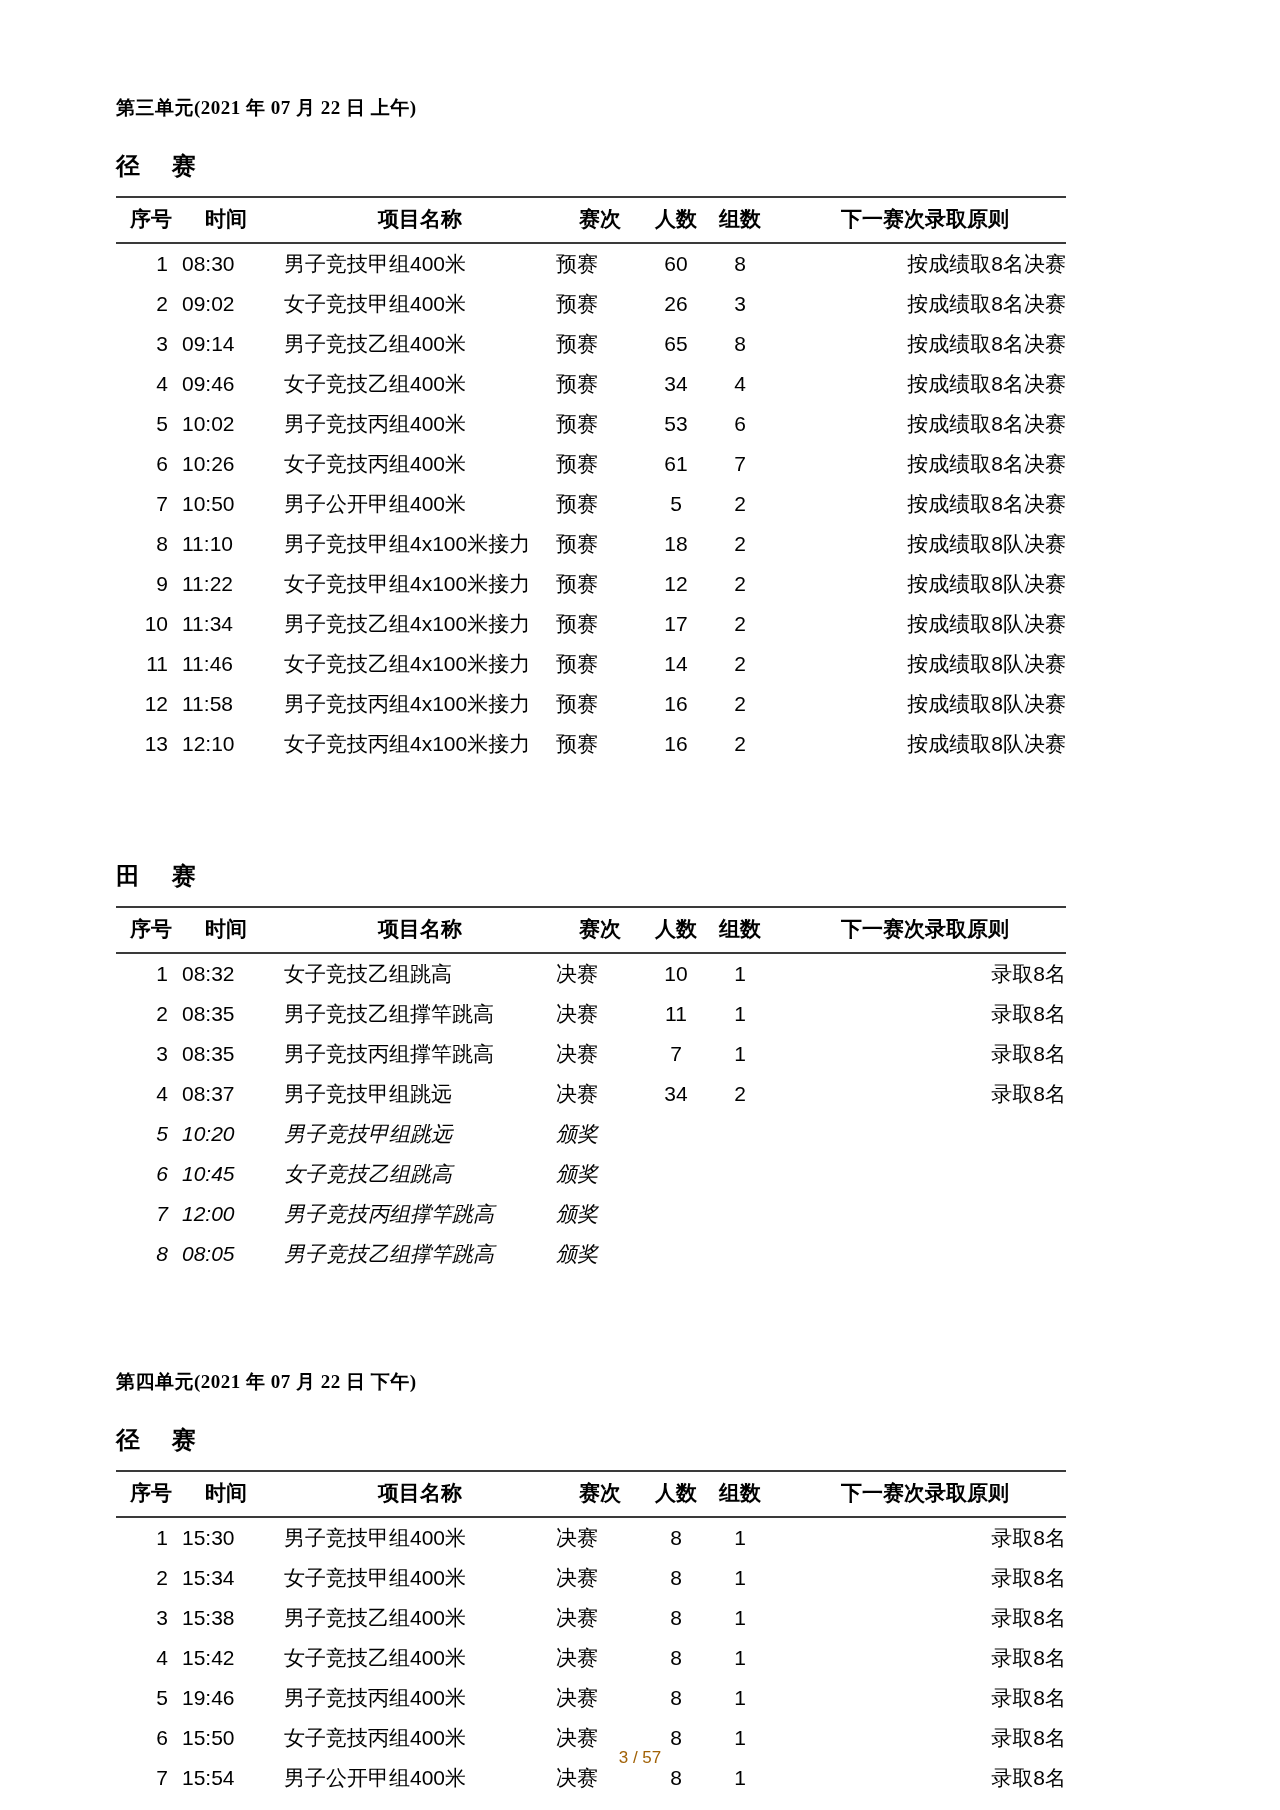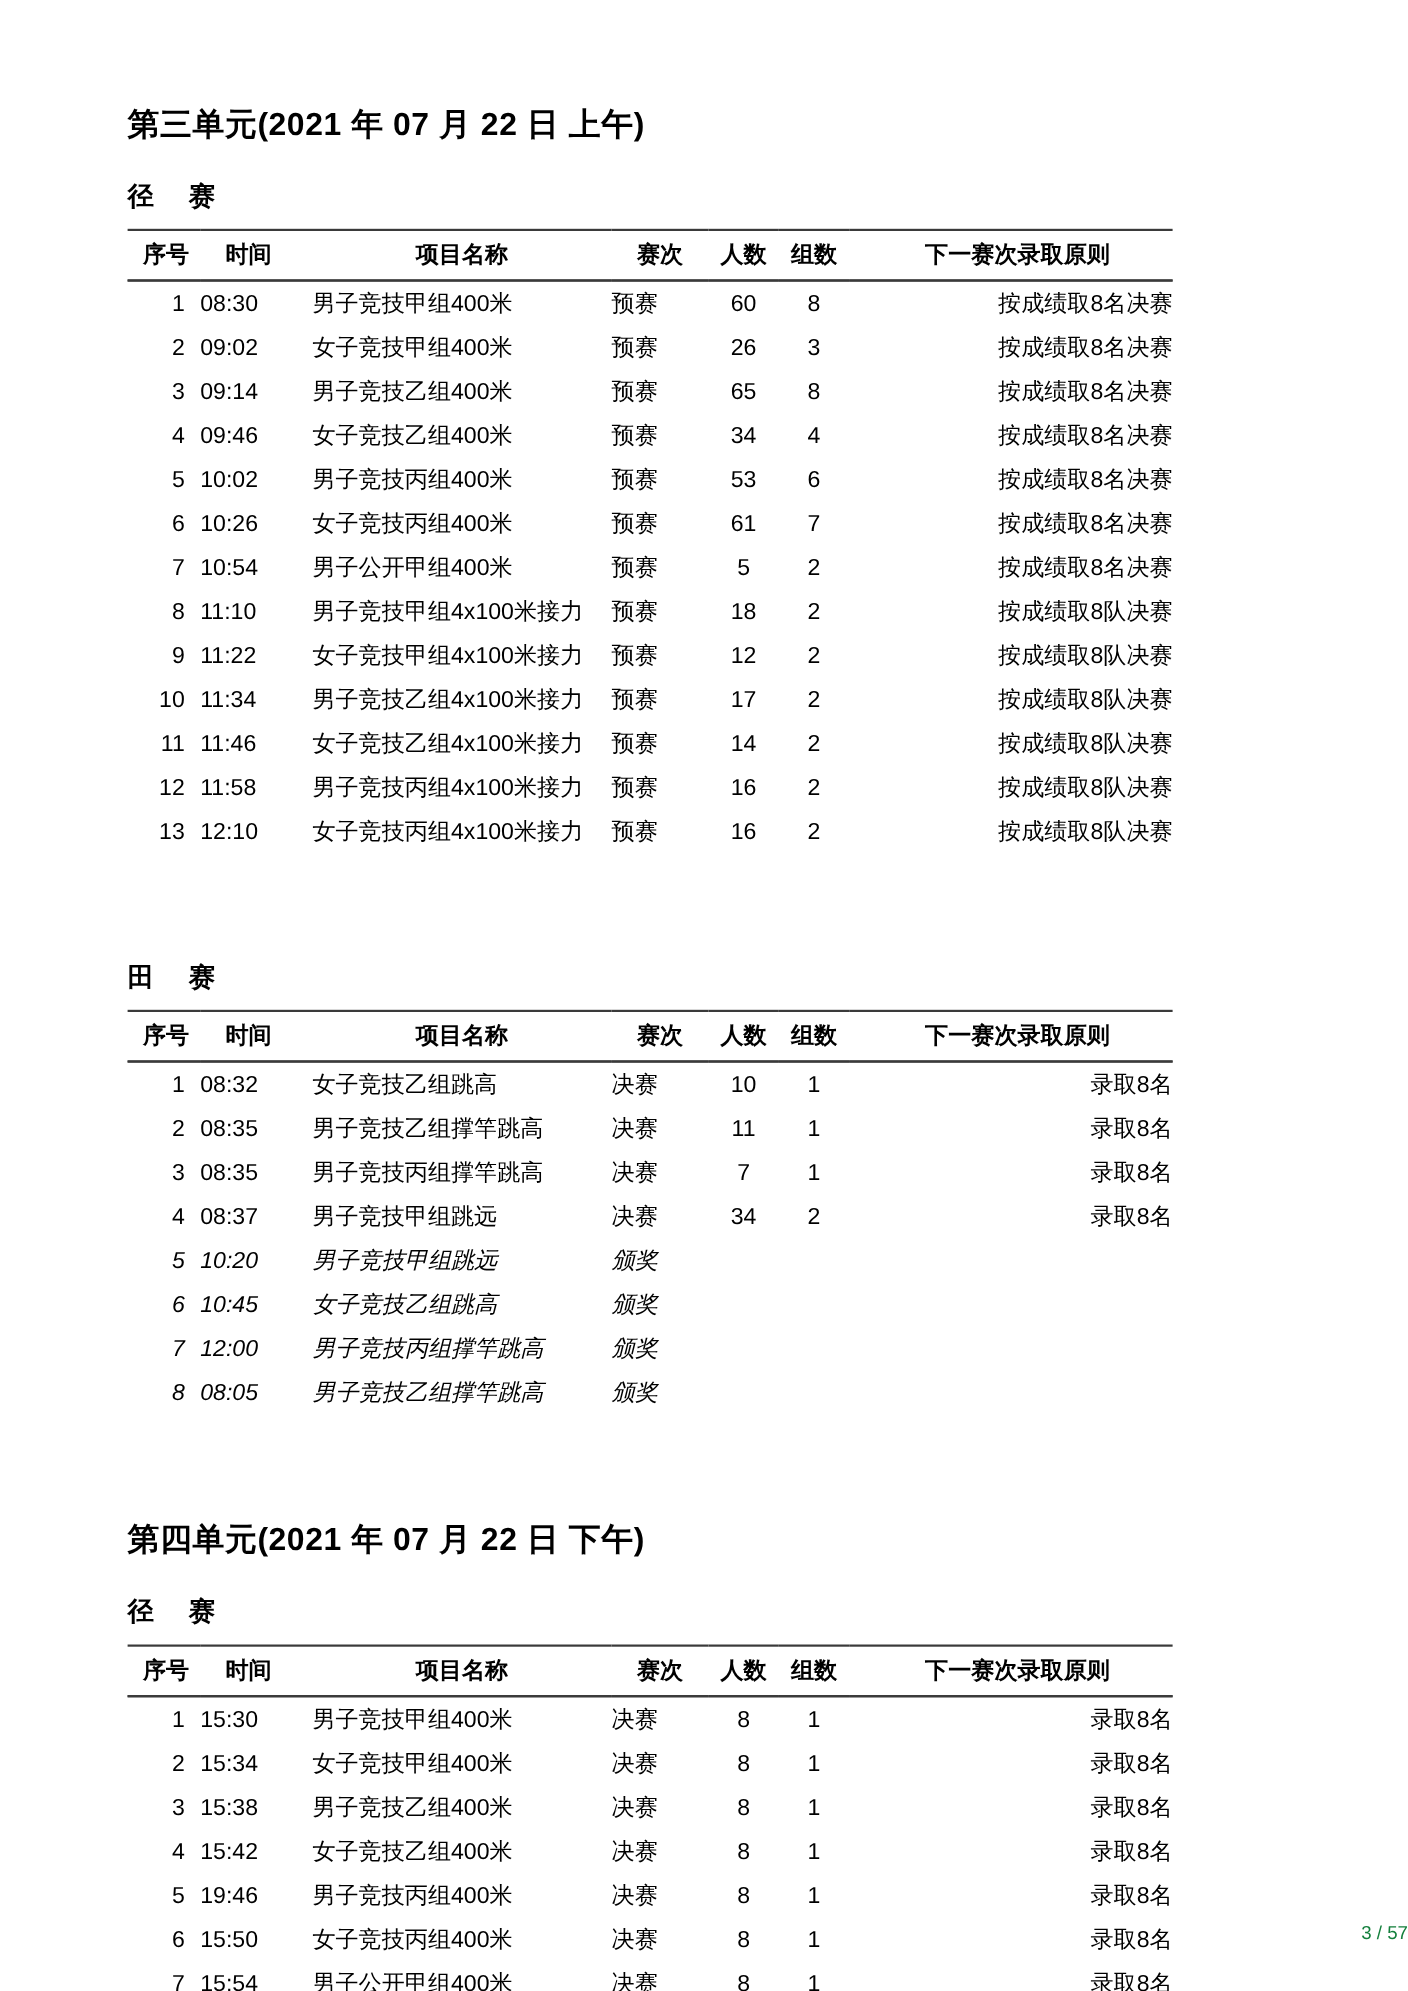--- a/index.html
+++ b/index.html
@@ -21,23 +21,23 @@
     box-sizing: border-box;
     padding: 0;
     overflow: hidden;
   }
   .content {
     padding: 96px 116px 0 116px;
   }
 
   
   .unit-heading {
-    font-family: Liberation Sans, sans-serif;
+    font-family: Liberation Serif, serif;
     font-weight: bold;
-    font-size: 29px;
+    font-size: 19px;
     line-height: 1.25;
     letter-spacing: 0.5px;
     margin: 0 0 30px 0;
     white-space: pre;
   }
 
   
   .section-heading {
     font-family: "Liberation Sans", "DejaVu Sans", sans-serif;
     font-weight: bold;
@@ -93,24 +93,24 @@
 
   .gap-after-track { height: 96px; }
   .gap-after-field { height: 96px; }
 
   
   .footer {
     position: absolute;
     left: 0;
     right: 0;
     bottom: 42px;
-    text-align: right;
+    text-align: center;
     font-family: "Liberation Sans", "DejaVu Sans", sans-serif;
     font-size: 17px;
-    color: #15803d;
+    color: #a16207;
   }
 </style>
 </head>
 <body>
 
 <div class="page">
   <div class="content">
 
     <h1 class="unit-heading">第三单元(2021 年 07 月 22 日 上午)</h1>
 
@@ -177,21 +177,21 @@
             <td class="c-no">6</td>
             <td class="c-time">10:26</td>
             <td class="c-name">女子竞技丙组400米</td>
             <td class="c-round">预赛</td>
             <td class="c-people">61</td>
             <td class="c-groups">7</td>
             <td class="c-rule">按成绩取8名决赛</td>
           </tr>
           <tr>
             <td class="c-no">7</td>
-            <td class="c-time">10:54</td>
+            <td class="c-time">10:50</td>
             <td class="c-name">男子公开甲组400米</td>
             <td class="c-round">预赛</td>
             <td class="c-people">5</td>
             <td class="c-groups">2</td>
             <td class="c-rule">按成绩取8名决赛</td>
           </tr>
           <tr>
             <td class="c-no">8</td>
             <td class="c-time">11:10</td>
             <td class="c-name">男子竞技甲组4x100米接力</td>

